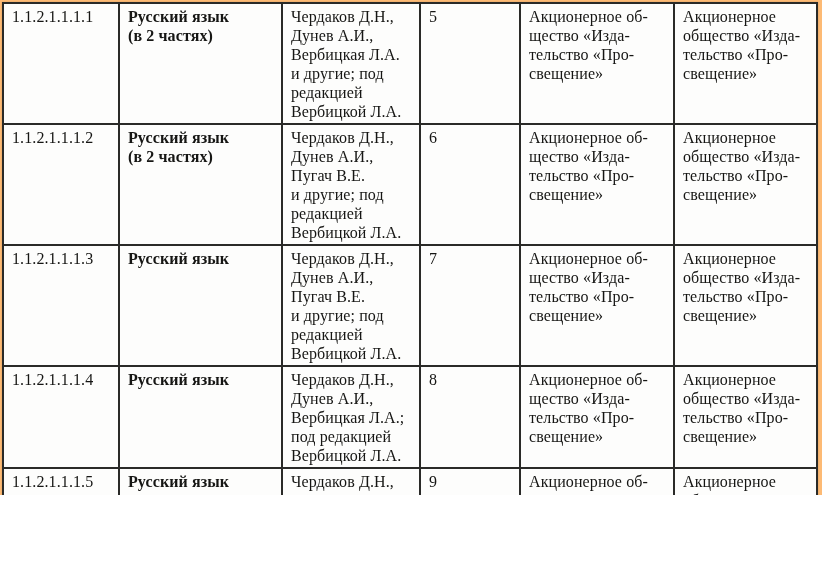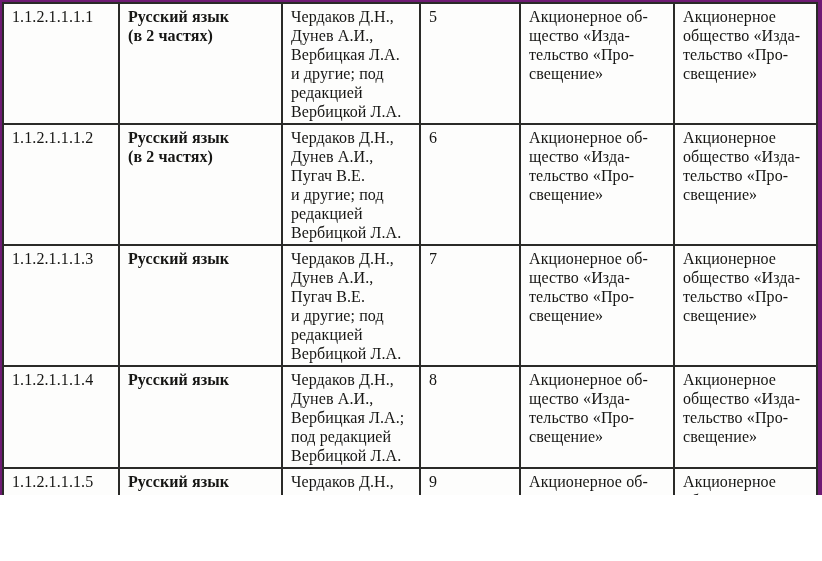--- a/index.html
+++ b/index.html
@@ -7,21 +7,21 @@
     padding: 0;
     width: 822px;
     height: 561px;
     background: #ffffff;
     font-family: "Liberation Serif", "DejaVu Serif", serif;
   }
   .page {
     position: relative;
     width: 822px;
     height: 495px;
-    background: #701a75;
+    background: #fdba74;
     overflow: hidden;
   }
   table.doc-table {
     position: absolute;
     left: 2px;
     top: 2px;
     width: 814px;
     border-collapse: collapse;
     table-layout: fixed;
     background: #fdfdfc;

